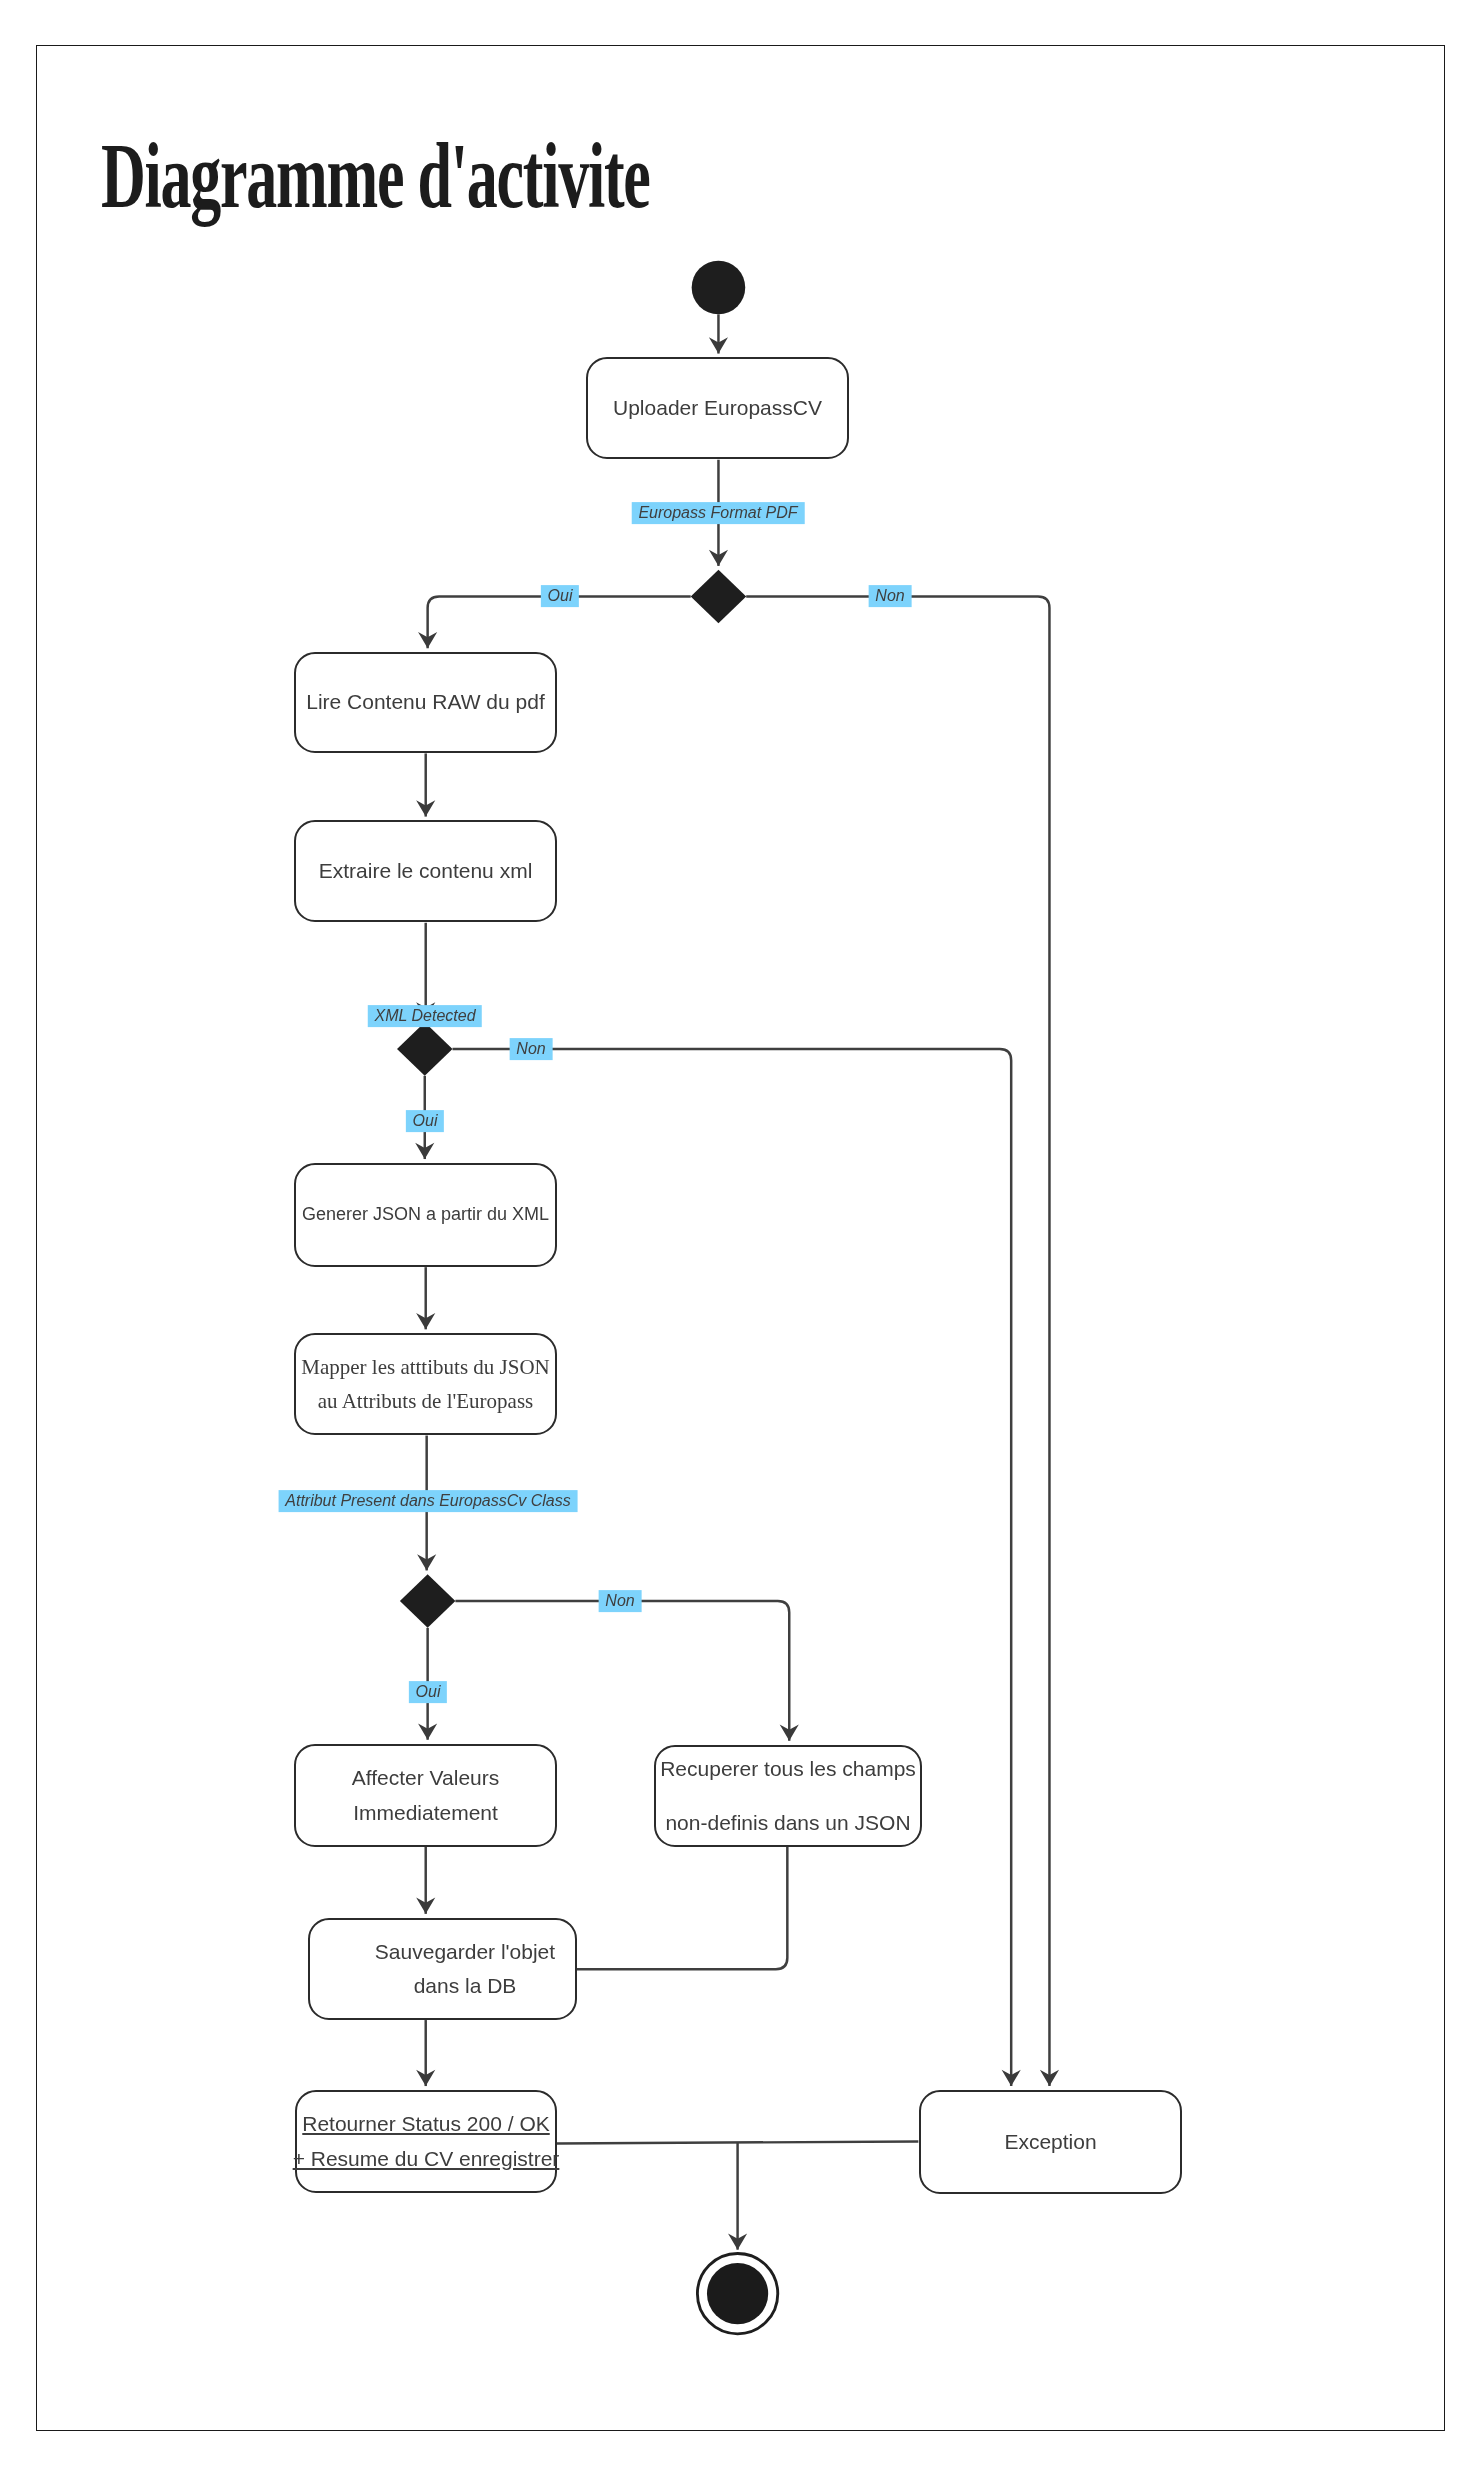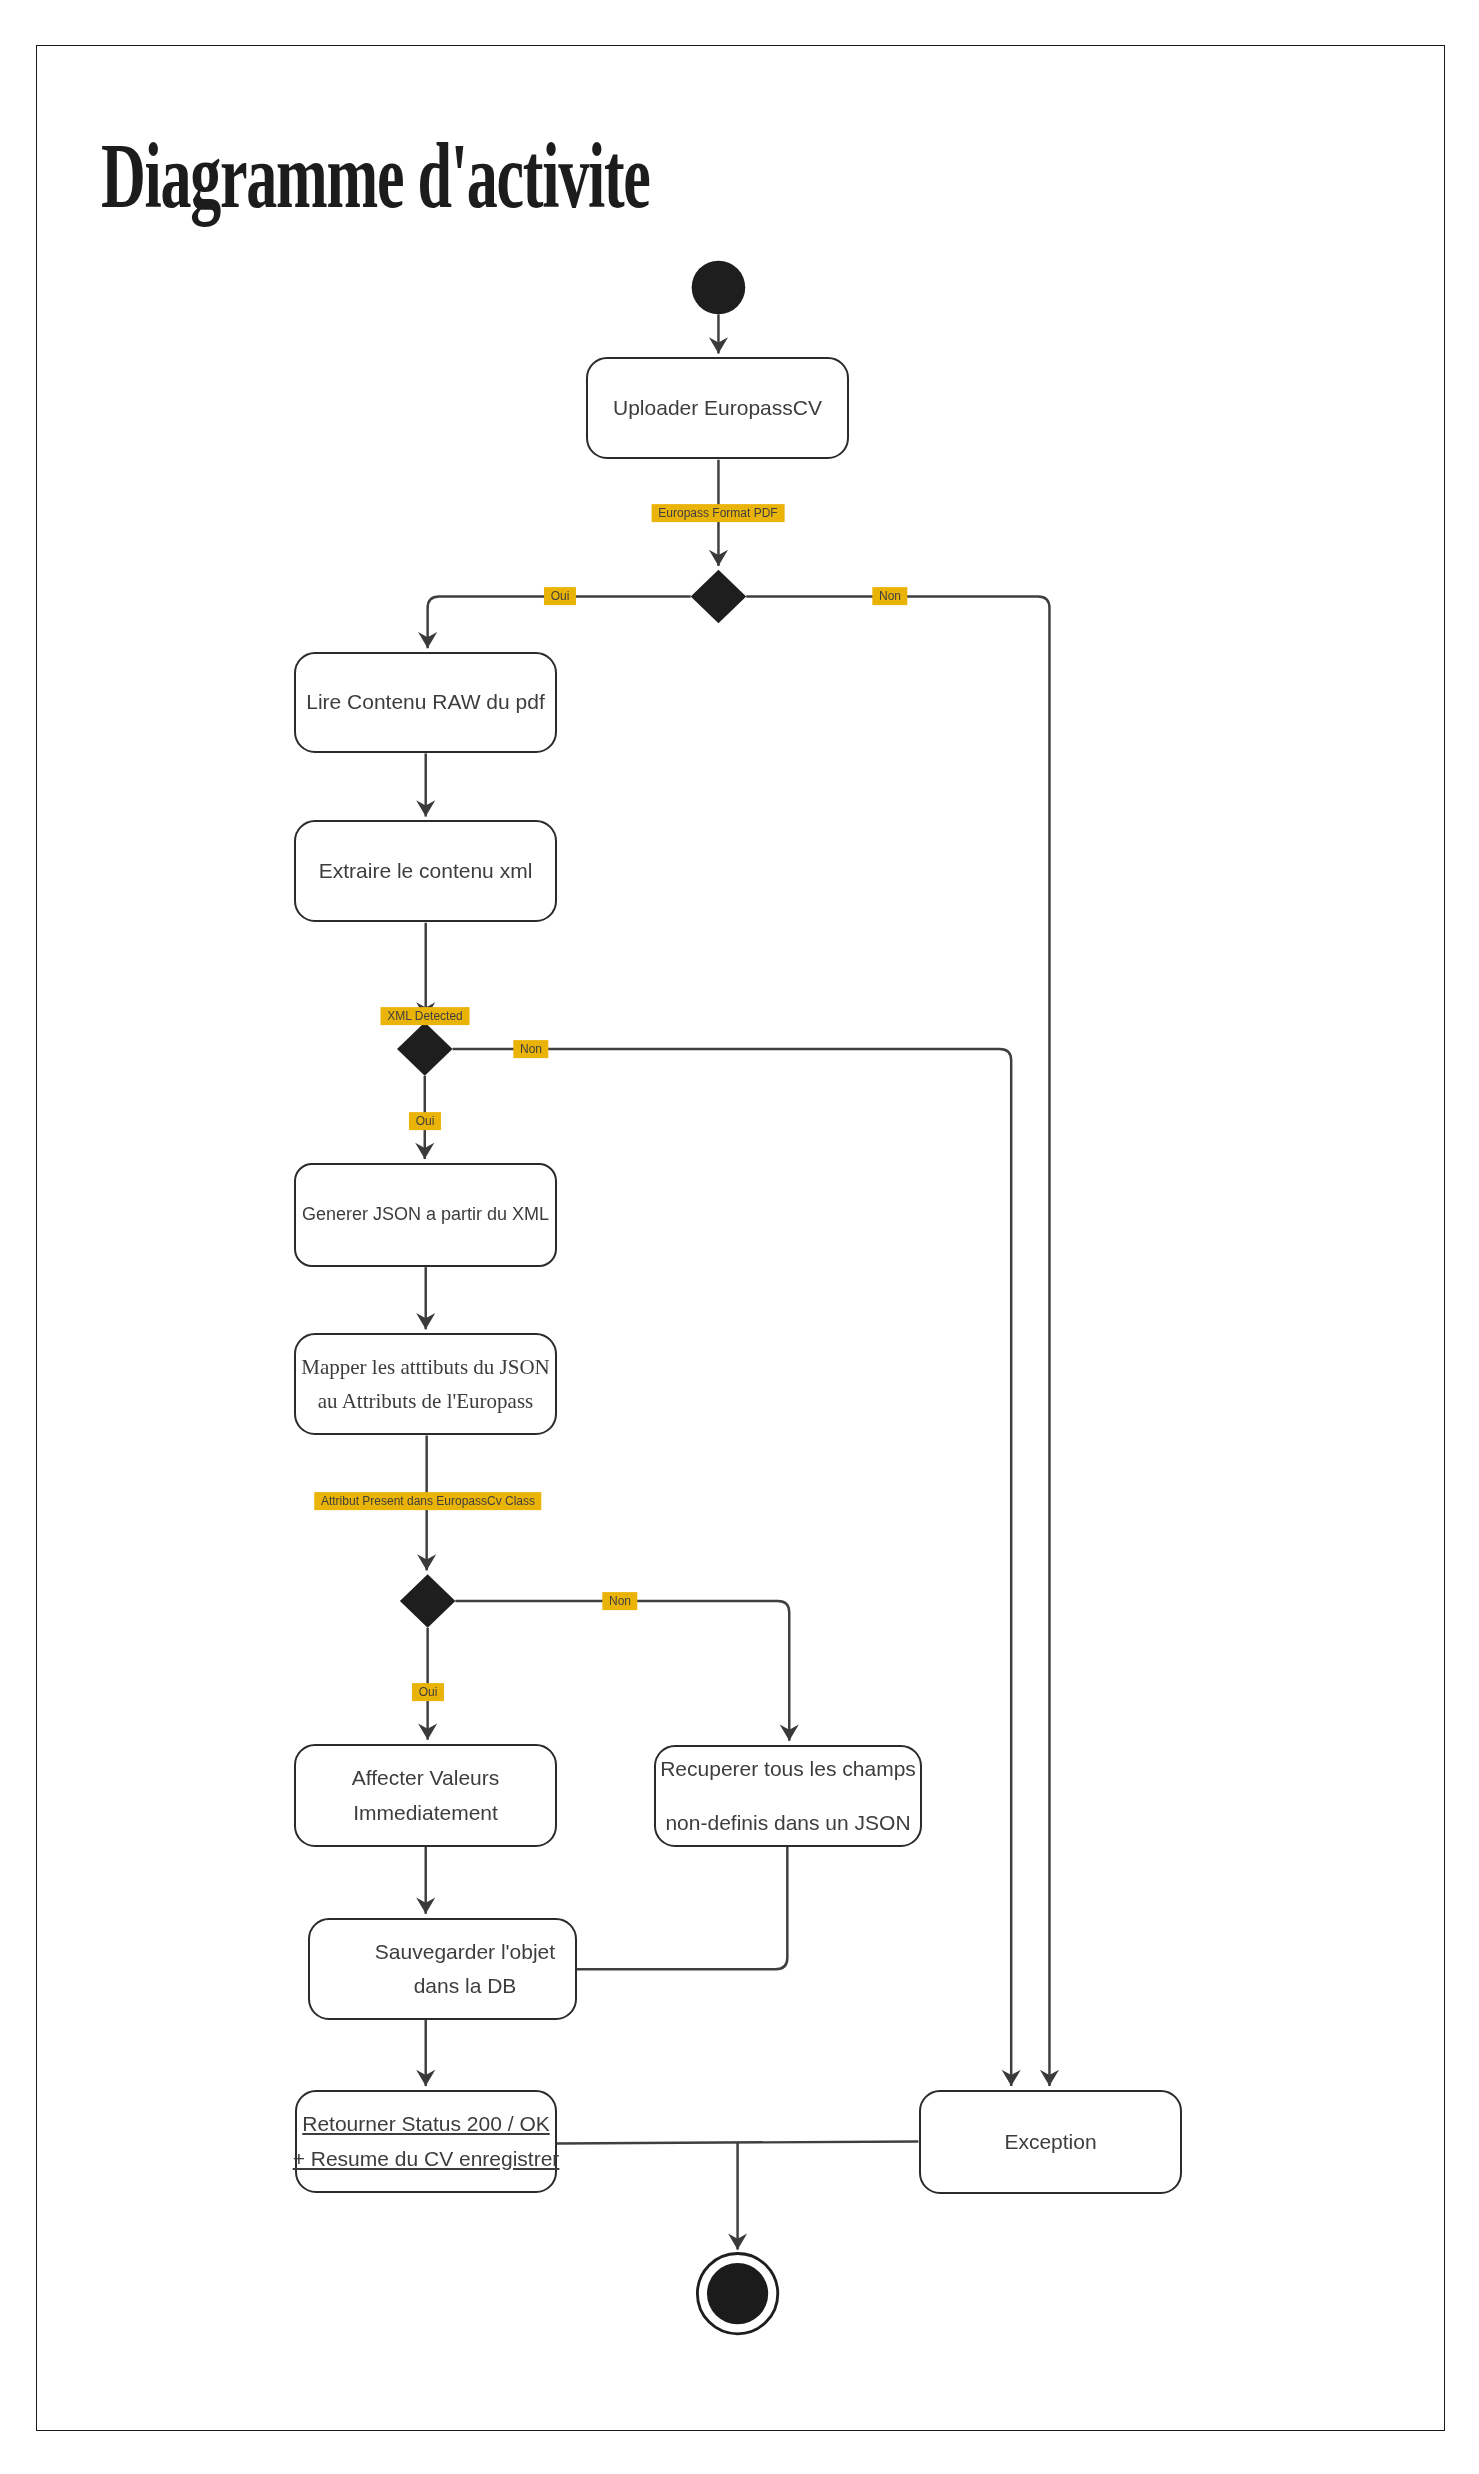--- a/index.html
+++ b/index.html
@@ -10,22 +10,22 @@
   .title{position:absolute;left:101px;top:124px;margin:0;
          font-family:"Liberation Serif","DejaVu Serif",serif;
          font-weight:bold;font-size:94px;line-height:1.1;color:#1c1c1c;
          transform:scaleX(0.66);transform-origin:left top;white-space:nowrap;
          letter-spacing:-1.9px;}
   svg.connectors{position:absolute;left:0;top:0;width:1479px;height:2475px;}
   .node{position:absolute;display:flex;flex-direction:column;align-items:center;justify-content:center;
         background:#ffffff;border:2.4px solid #2b2b2b;border-radius:21px;
         color:#3d3d3d;font-size:21px;line-height:1.62;text-align:center;box-sizing:border-box;}
   .node span{display:block;white-space:nowrap;}
-  .elabel{position:absolute;transform:translate(-50%,-50%);background:#eab308;
-          padding:1.9px 6.7px;font-size:12px;color:#3f3f3f;white-space:nowrap;}
+  .elabel{position:absolute;transform:translate(-50%,-50%);background:#7dd3fc;
+          padding:1.9px 6.7px;font-size:16px;color:#3f3f3f;white-space:nowrap;font-style:italic;}
 </style>
 </head>
 <body>
 
 <div class="page">
   <div class="frame"></div>
 
   <h1 class="title">Diagramme d'activite</h1>
 
   <svg class="connectors" viewBox="0 0 1546 2586" xmlns="http://www.w3.org/2000/svg">
@@ -70,21 +70,21 @@
   </div>
 
   <div class="node" style="left:294px;top:652px;width:263px;height:101px;text-align:center;">
     <span>Lire Contenu RAW du pdf</span>
   </div>
 
   <div class="node" style="left:294px;top:820px;width:263px;height:102px;">
     <span>Extraire le contenu xml</span>
   </div>
 
-  <div class="node" style="left:294px;top:1163px;width:263px;height:104px;font-size:18px;border-radius:18px;">
+  <div class="node" style="left:294px;top:1163px;width:263px;height:104px;font-size:18px;">
     <span>Generer JSON a partir du XML</span>
   </div>
 
   <div class="node" style="left:294px;top:1333px;width:263px;height:102px;font-family:Liberation Serif, serif;">
     <span>Mapper les atttibuts du JSON</span>
     <span>au Attributs de l'Europass</span>
   </div>
 
   <div class="node" style="left:294px;top:1744px;width:263px;height:103px;">
     <span>Affecter Valeurs</span>

